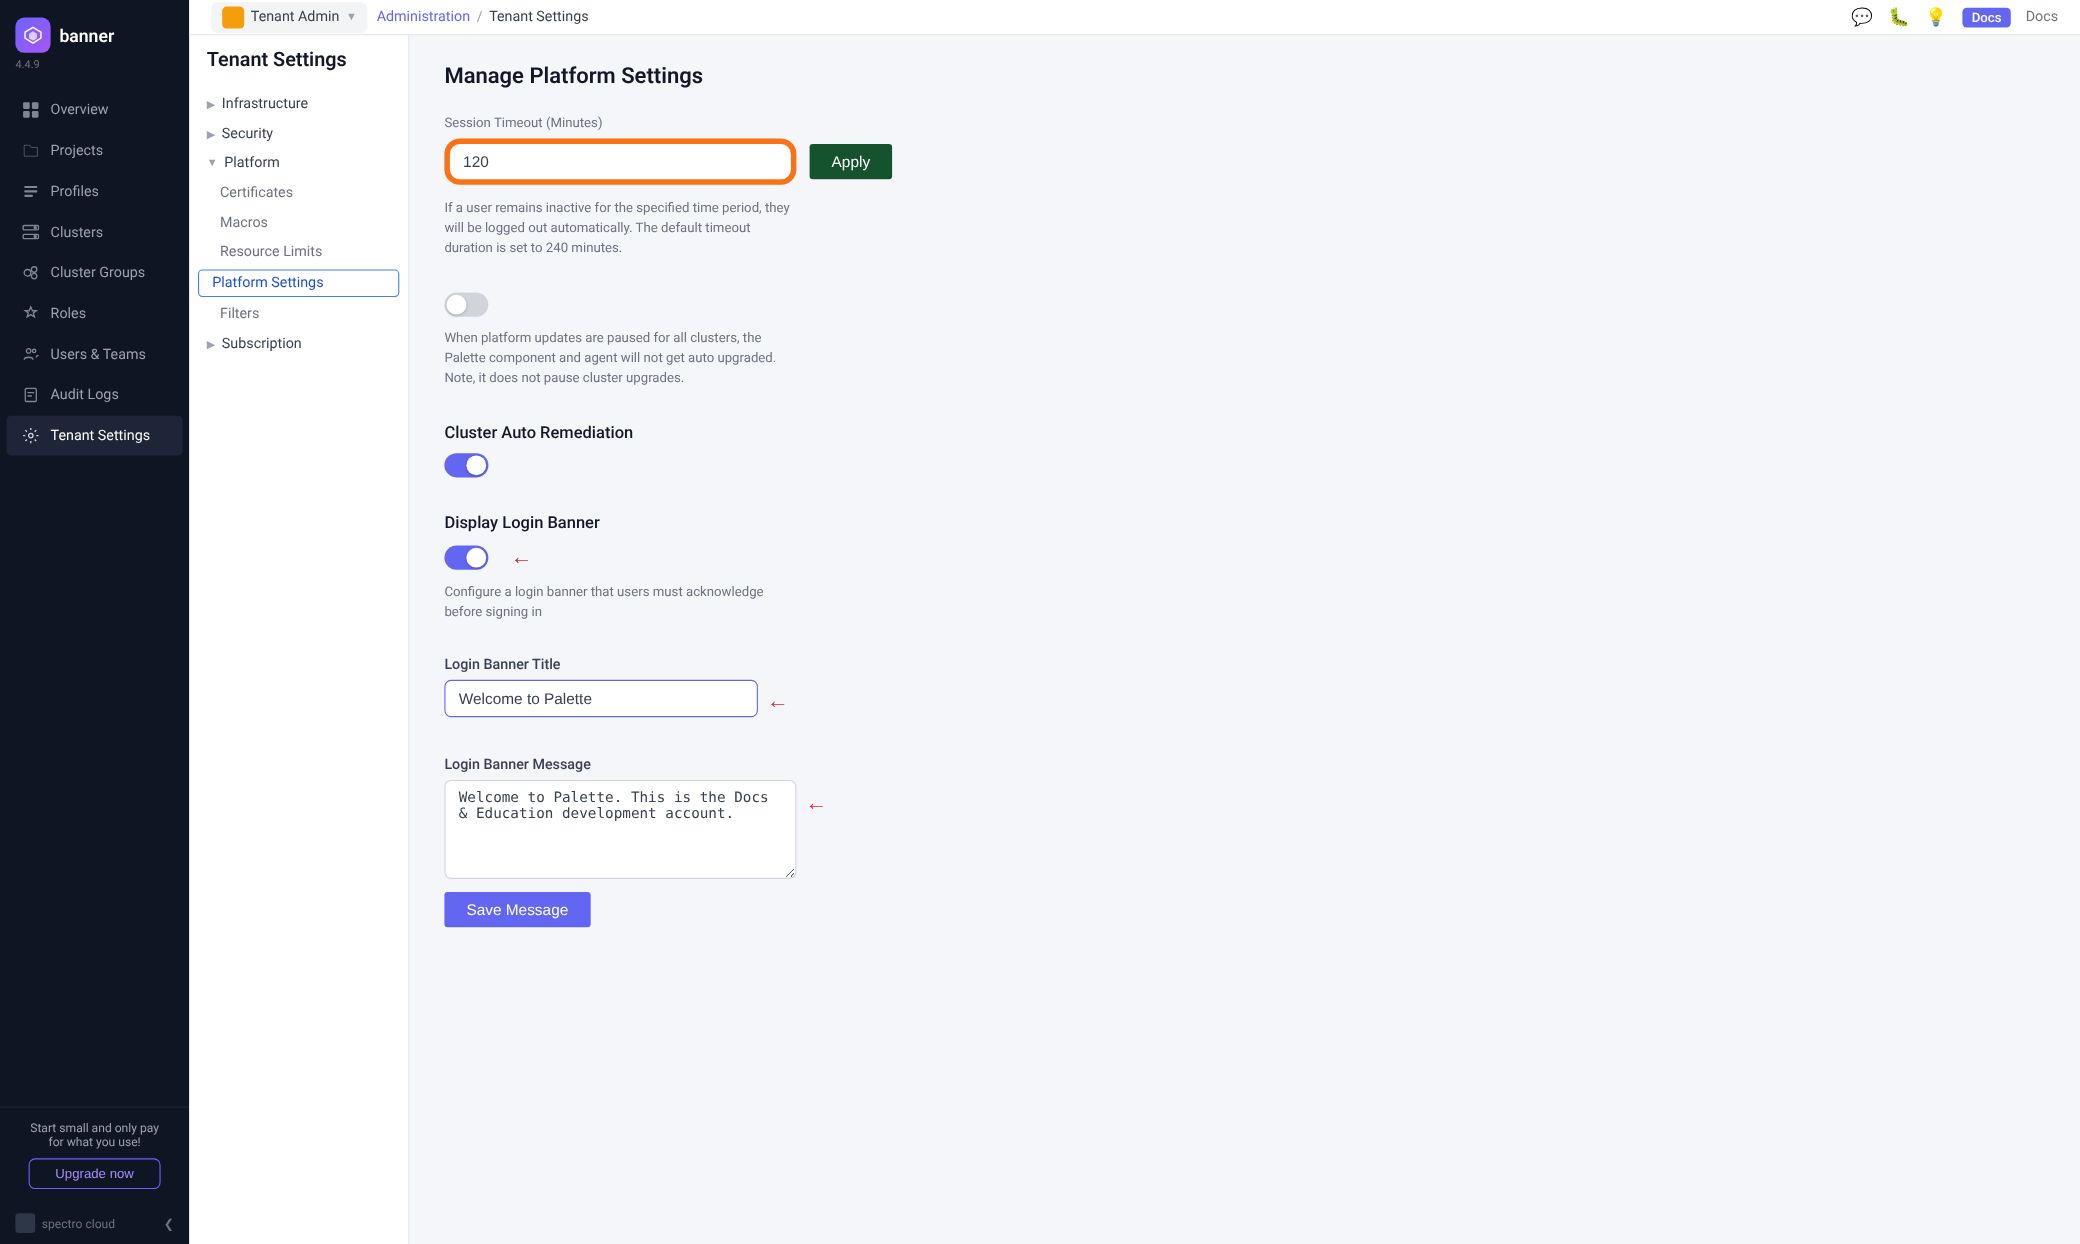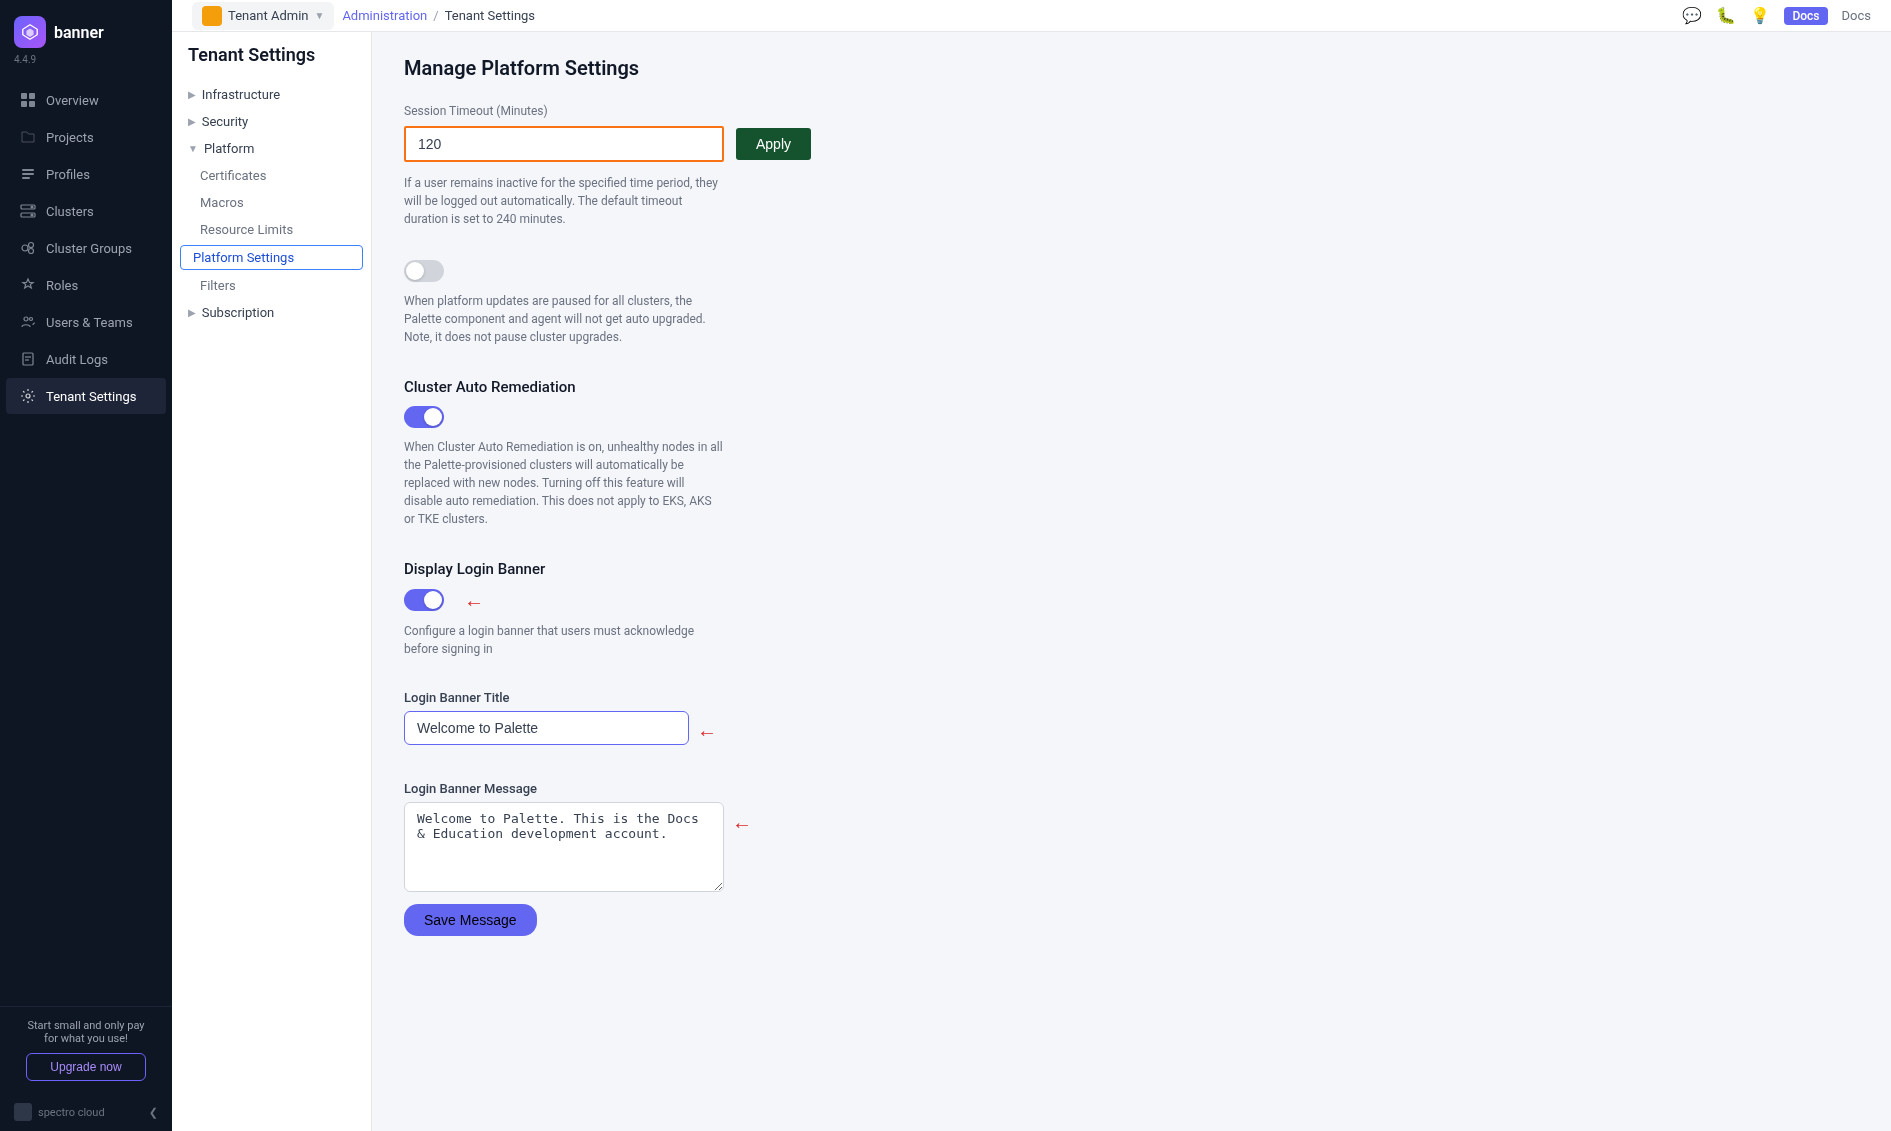--- a/index.html
+++ b/index.html
@@ -144,21 +144,21 @@
 
     
     .setting-section { margin-bottom: 32px; }
     .section-label {
       font-size: 12px; color: #6b7280; text-transform: none;
       margin-bottom: 8px;
     }
     .input-row { display: flex; align-items: center; gap: 12px; margin-bottom: 12px; }
     .text-input {
       width: 320px; padding: 8px 12px;
-      border: 2px solid #f97316; border-radius: 2px;
+      border: 5px solid #f97316; border-radius: 14px;
       font-size: 14px; color: #374151; outline: none;
     }
     .apply-btn {
       padding: 8px 20px; background: #14532d; color: #fff;
       border: none; border-radius: 3px; cursor: pointer; font-size: 14px;
     }
     .helper-text { font-size: 12px; color: #6b7280; max-width: 320px; line-height: 1.5; }
 
     .section-heading { font-size: 15px; font-weight: 500; color: #111827; margin-bottom: 10px; }
 
@@ -186,22 +186,22 @@
       margin-bottom: 4px;
     }
     .banner-textarea {
       width: 320px; height: 90px; padding: 8px 12px;
       border: 1px solid #d1d5db; border-radius: 6px;
       font-size: 13px; color: #374151; outline: none;
       resize: vertical;
     }
     .save-msg-btn {
       margin-top: 12px; padding: 8px 20px;
-      background: #6366f1; color: #000000; border: none;
-      border-radius: 14px; cursor: pointer; font-size: 14px;
+      background: #6366f1; color: #ffffff; border: none;
+      border-radius: 3px; cursor: pointer; font-size: 14px;
     }
 
     
     .arrow-indicator {
       color: #dc2626; font-size: 20px; margin-left: 8px;
     }
 
     .field-label { font-size: 13px; color: #374151; margin-bottom: 6px; font-weight: 500; }
   </style>
 </head>
@@ -375,21 +375,20 @@
           <div class="toggle"></div>
         </div>
         <div class="helper-text">When platform updates are paused for all clusters, the Palette component and agent will not get auto upgraded. Note, it does not pause cluster upgrades.</div>
       </div>
 
       <div class="setting-section">
         <div class="section-heading">Cluster Auto Remediation</div>
         <div class="toggle-wrapper">
           <div class="toggle on"></div>
         </div>
-        <div class="helper-text">When Cluster Auto Remediation is on, unhealthy nodes in all the Palette-provisioned clusters will automatically be replaced with new nodes. Turning off this feature will disable auto remediation. This does not apply to EKS, AKS or TKE clusters.</div>
       </div>
 
       <div class="setting-section">
         <div class="section-heading">Display Login Banner</div>
         <div class="toggle-wrapper">
           <div class="toggle on"></div>
           <span class="arrow-indicator">←</span>
         </div>
         <div class="helper-text">Configure a login banner that users must acknowledge before signing in</div>
       </div>

